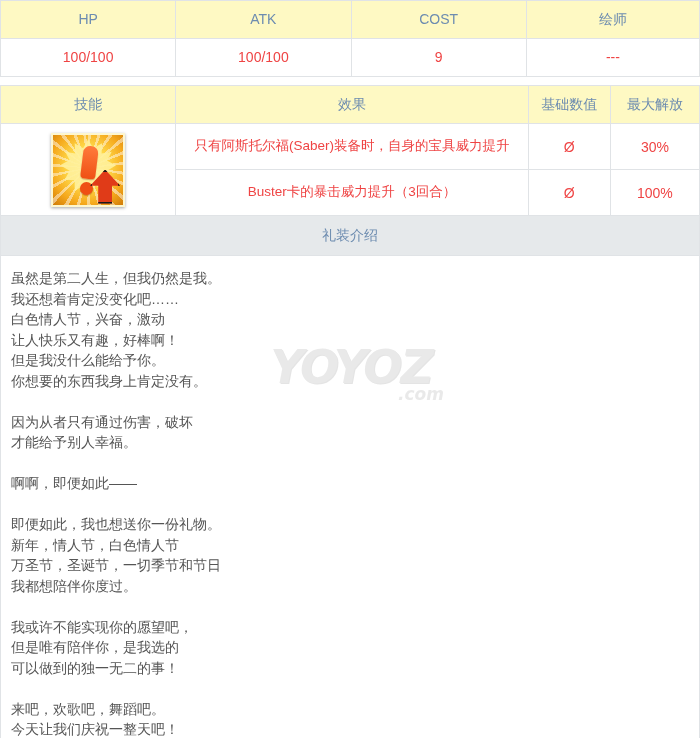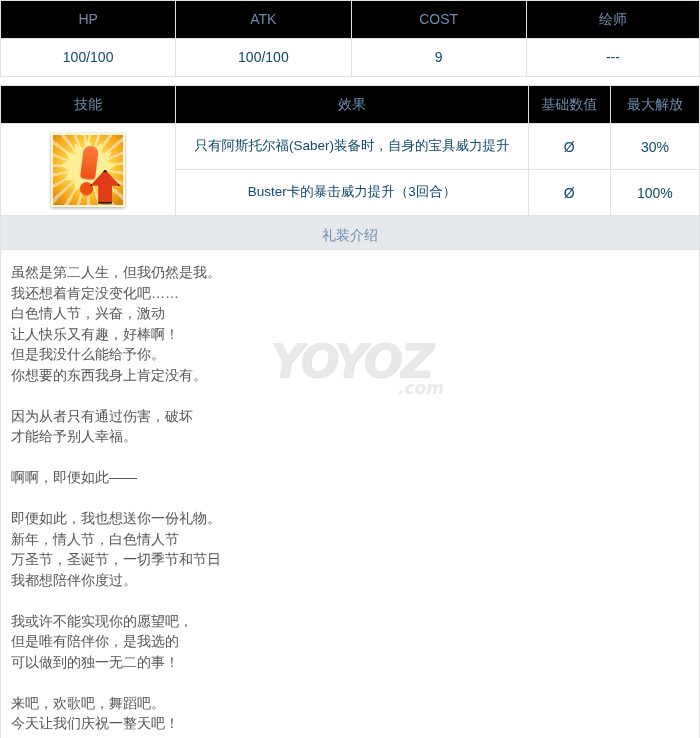--- a/index.html
+++ b/index.html
@@ -21,31 +21,31 @@
     width: 700px;
     border-collapse: collapse;
     table-layout: fixed;
   }
   .tbl th, .tbl td {
     border: 1px solid #e0e3e6;
     text-align: center;
     vertical-align: middle;
   }
   .tbl th {
-    background: #000000;
+    background: #fef9c3;
     color: #6d8cb0;
     font-weight: normal;
     font-size: 14px;
     height: 37px;
     line-height: 37px;
     padding: 0;
   }
   .tbl td {
     background: #ffffff;
-    color: #0c4a6e;
+    color: #ef4444;
     font-size: 14px;
     padding: 0;
   }
 
   
   #stats-table td {
     height: 37px;
     line-height: 37px;
   }
   #stats-table .c-hp   { width: 175px; }
@@ -149,21 +149,21 @@
     background: #e03b18;
     border: 2px solid #1a1a1a;
     box-sizing: border-box;
     clip-path: polygon(50% 0%, 100% 48%, 73% 48%, 73% 100%, 27% 100%, 27% 48%, 0% 48%);
   }
 
   
   .section-head {
     width: 700px;
     box-sizing: border-box;
-    height: 34px;
+    height: 40px;
     line-height: 38px;
     background: #e6e9eb;
     border: 1px solid #e0e3e6;
     border-top: none;
     color: #6d8cb0;
     font-size: 14px;
     text-align: center;
   }
   .intro-body {
     width: 700px;

